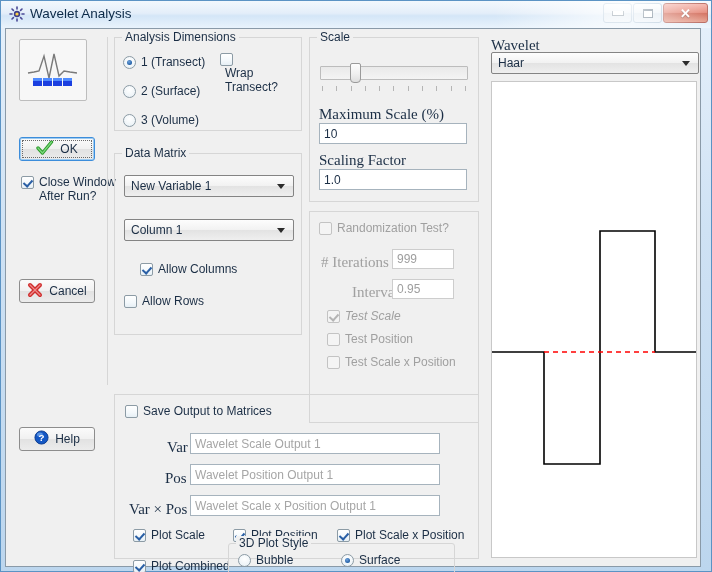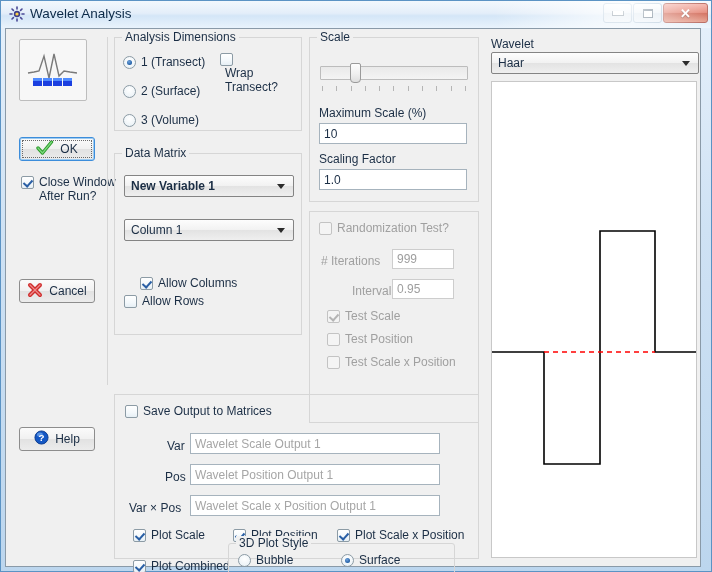--- a/index.html
+++ b/index.html
@@ -57,21 +57,21 @@
   
   .group{
     position:absolute;box-sizing:border-box;
     border:1px solid #d6d6d6;background:transparent;
   }
   .group > .legend{
     position:absolute;top:-8px;left:7px;background:#f0f0f0;
     padding:0 3px;font-size:12px;color:#1b2e45;white-space:nowrap;
   }
 
-  .lbl{position:absolute;white-space:nowrap;font-size:12px;color:#1b2e45;}
+  .lbl{position:absolute;white-space:nowrap;font-size:15px;color:#1b2e45;font-family:Liberation Serif, serif;}
   .lbl.dim{color:#a0a0a0;}
 
   
   .cb{position:absolute;display:flex;align-items:flex-start;white-space:nowrap;}
   .cb .box{
     width:13px;height:13px;box-sizing:border-box;flex:0 0 13px;
     border:1px solid #8c9ba5;border-radius:2px;
     background:linear-gradient(180deg,#ffffff 0%,#f3f8fb 60%,#e6eff5 100%);
     position:relative;margin-top:1px;
   }
@@ -277,31 +277,31 @@
 
       <div class="cb" style="left:105px;top:14px;width:78px;flex-direction:column;">
         <span class="box"></span>
         <span class="txt" style="white-space:normal;width:60px;">Wrap Transect?</span>
       </div>
     </div>
 
     <div class="group" style="left:108px;top:124px;width:188px;height:182px;">
       <span class="legend">Data Matrix</span>
 
-      <div class="combo" style="left:9px;top:21px;width:170px;font-weight:bold;">
+      <div class="combo" style="left:9px;top:21px;width:170px;">
         <span>New Variable 1</span>
         <span class="arrow"></span>
       </div>
 
       <div class="combo" style="left:9px;top:65px;width:170px;">
         <span>Column 1</span>
         <span class="arrow"></span>
       </div>
 
-      <div class="cb" style="left:9px;top:122px;padding-left:16px;">
+      <div class="cb" style="left:9px;top:108px;padding-left:16px;">
         <span class="box checked"></span>
         <span class="txt">Allow Columns</span>
       </div>
       <div class="cb" style="left:9px;top:140px;">
         <span class="box"></span>
         <span class="txt">Allow Rows</span>
       </div>
     </div>
 
     <div class="group" style="left:303px;top:8px;width:170px;height:165px;">
@@ -344,21 +344,21 @@
       <span class="lbl dim" style="left:11px;top:42px;"># Iterations</span>
       <div class="input disabled" style="left:82px;top:37px;width:62px;height:20px;">
         <span>999</span>
       </div>
 
       <span class="lbl dim" style="left:42px;top:72px;">Interval</span>
       <div class="input disabled" style="left:82px;top:67px;width:62px;height:20px;">
         <span>0.95</span>
       </div>
 
-      <div class="cb disabled" style="left:17px;top:97px;">
+      <div class="cb disabled" style="left:17px;top:97px;font-style:italic;">
         <span class="box checked"></span>
         <span class="txt">Test Scale</span>
       </div>
       <div class="cb disabled" style="left:17px;top:120px;">
         <span class="box"></span>
         <span class="txt">Test Position</span>
       </div>
       <div class="cb disabled" style="left:17px;top:143px;">
         <span class="box"></span>
         <span class="txt">Test Scale x Position</span>

